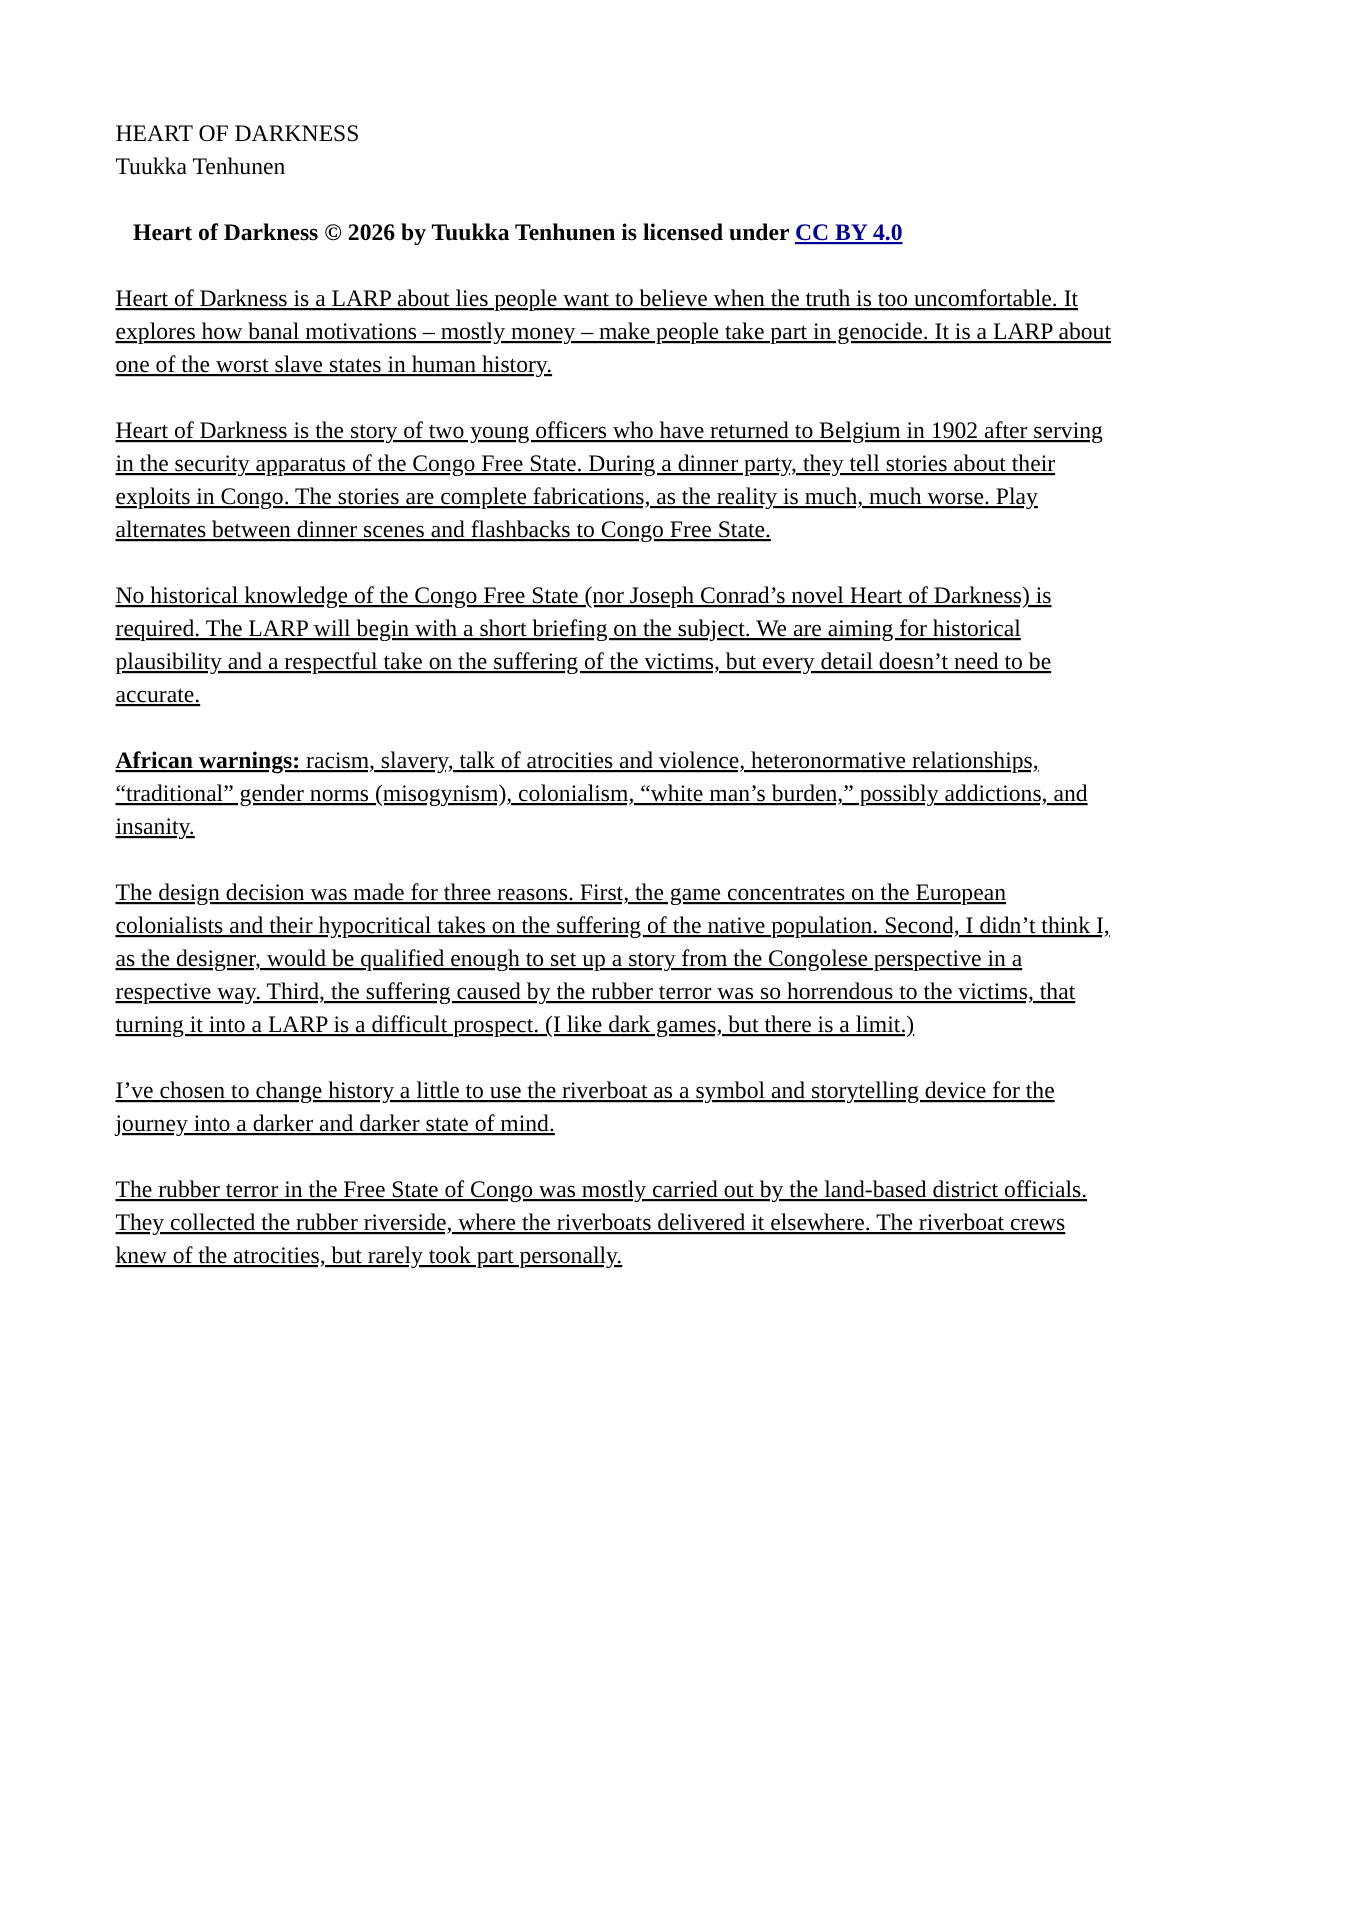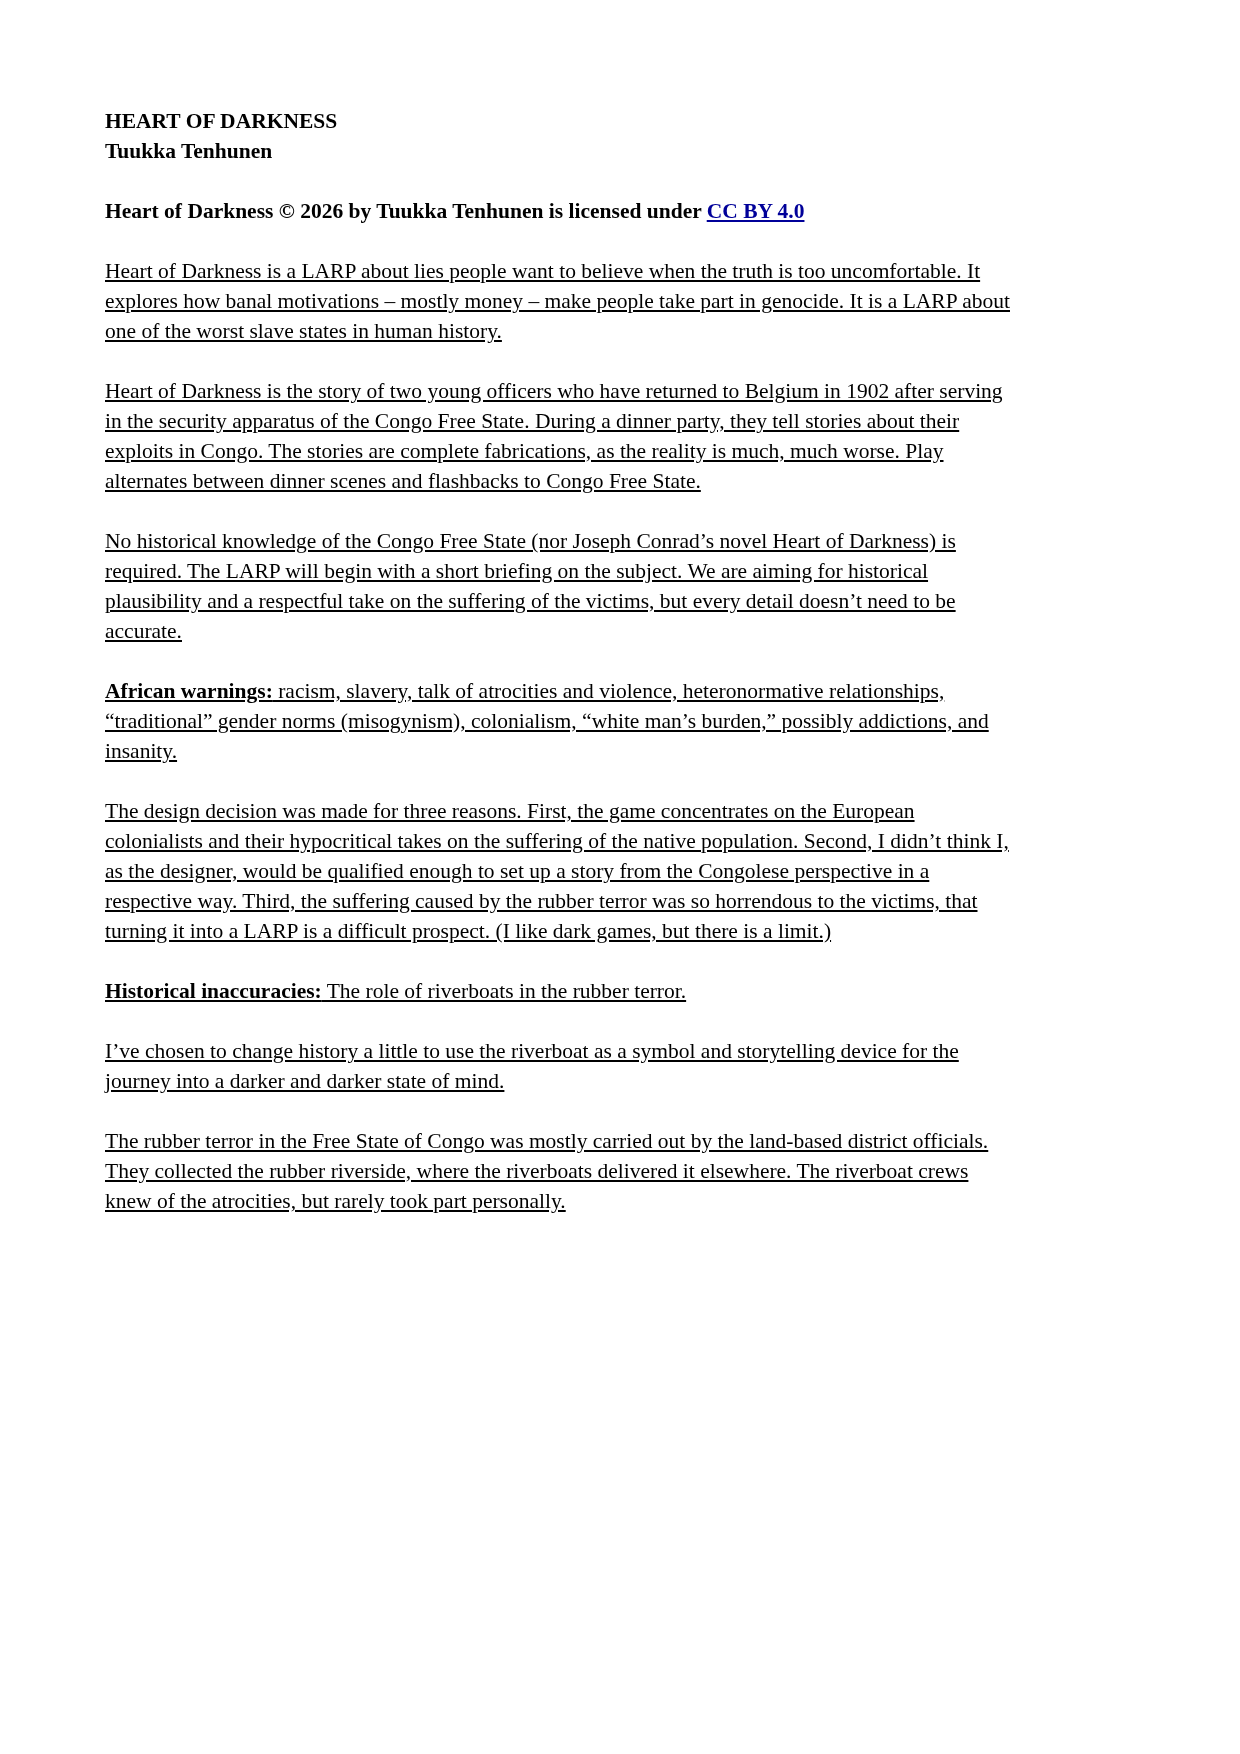--- a/index.html
+++ b/index.html
@@ -20,27 +20,27 @@
     position: absolute;
     left: 105px;
     top: 106px;
     width: 910px;
     font-size: 21.5px;
     line-height: 30px;
     font-stretch: condensed;
   }
   .title-block {
     margin: 0 0 30px 0;
-    font-weight: bold;
+    font-weight: normal;
   }
   .title-block .line {
     display: block;
   }
   .license-line {
-    margin: 0 0 30px 0;
+    margin: 0 0 30px 16px;
     font-weight: bold;
   }
   .license-line a {
     color: #000099;
     text-decoration: underline;
     font-weight: bold;
     cursor: pointer;
   }
   p.para {
     margin: 0 0 30px 0;
@@ -68,20 +68,19 @@
     <p class="para"><span>Heart of Darkness is the story of two young officers who have returned to Belgium in 1902 after serving in the security apparatus of the Congo Free State. During a dinner party, they tell stories about their exploits in Congo. The stories are complete fabrications, as the reality is much, much worse. Play alternates between dinner scenes and flashbacks to Congo Free State.</span></p>
 
     <p class="para"><span>No historical knowledge of the Congo Free State (nor Joseph Conrad’s novel Heart of Darkness) is required. The LARP will begin with a short briefing on the subject. We are aiming for historical plausibility and a respectful take on the suffering of the victims, but every detail doesn’t need to be accurate.</span></p>
 
     <p class="para"><strong>African warnings:</strong><span> racism, slavery, talk of atrocities and violence, heteronormative relationships, “traditional” gender norms (misogynism), colonialism, “white man’s burden,” possibly addictions, and insanity.</span></p>
 
 
     <p class="para"><span>The design decision was made for three reasons. First, the game concentrates on the European colonialists and their hypocritical takes on the suffering of the native population. Second, I didn’t think I, as the designer, would be qualified enough to set up a story from the Congolese perspective in a respective way. Third, the suffering caused by the rubber terror was so horrendous to the victims, that turning it into a LARP is a difficult prospect. (I like dark games, but there is a limit.)</span></p>
 
 
-    <p class="para"><strong>Historical inaccuracies:</strong><span> The role of riverboats in the rubber terror.</span></p>
 
     <p class="para"><span>I’ve chosen to change history a little to use the riverboat as a symbol and storytelling device for the journey into a darker and darker state of mind.</span></p>
 
     <p class="para"><span>The rubber terror in the Free State of Congo was mostly carried out by the land-based district officials. They collected the rubber riverside, where the riverboats delivered it elsewhere. The riverboat crews knew of the atrocities, but rarely took part personally.</span></p>
 
   </div>
 </div>
 
 </body></html>

